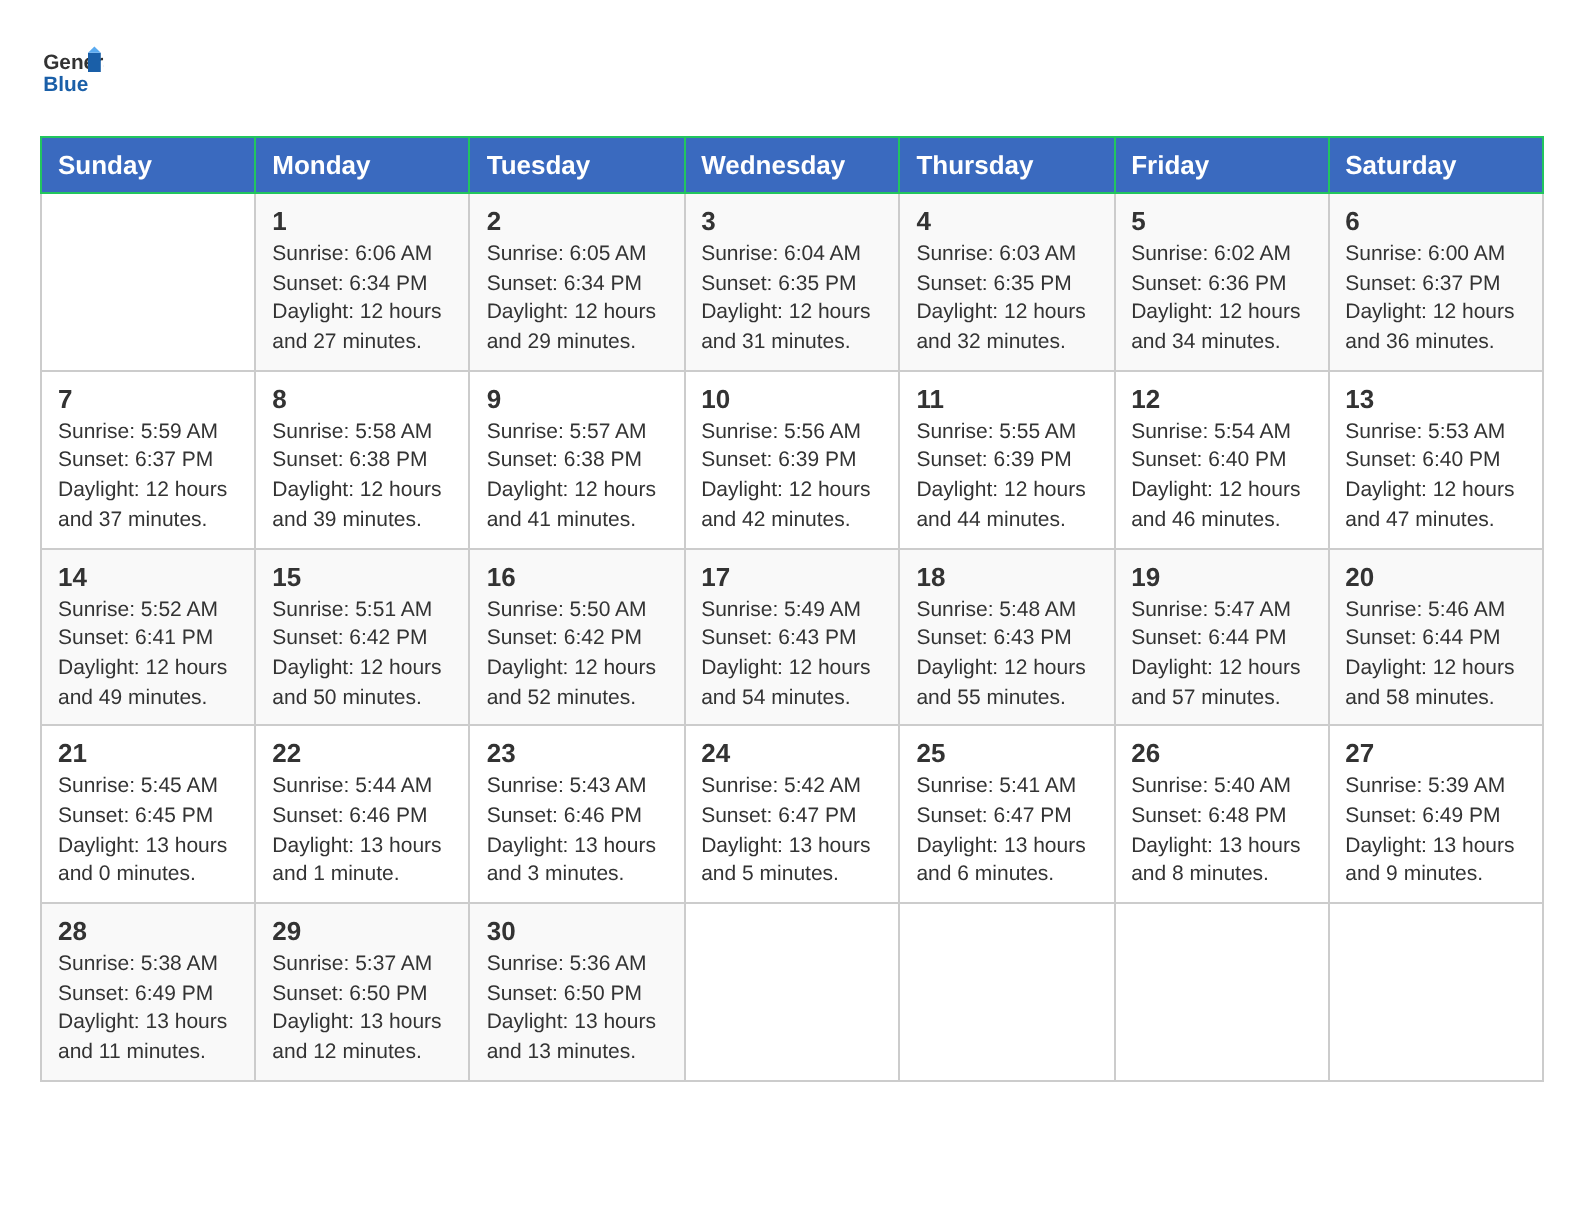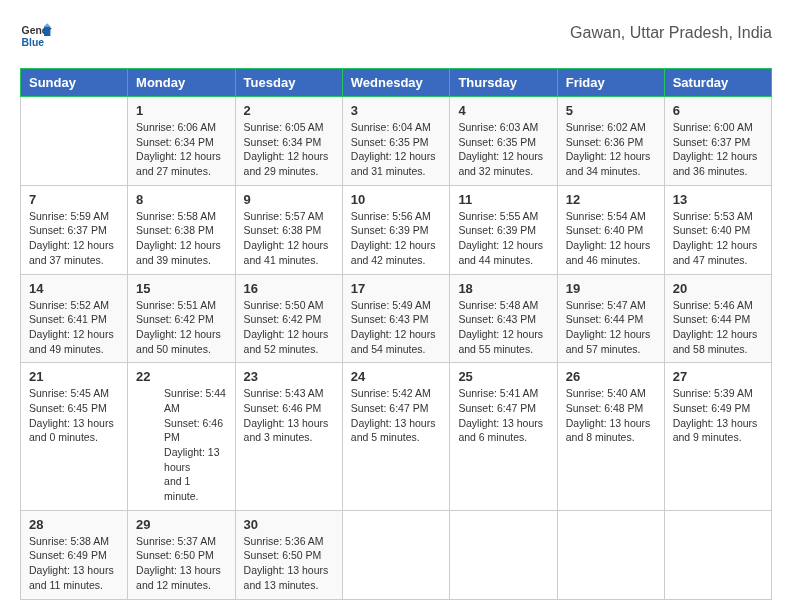--- a/index.html
+++ b/index.html
@@ -86,21 +86,20 @@
 <div class="header-area">
   <div class="logo">
     <svg class="logo-icon" viewBox="0 0 40 40">
       <text x="2" y="18" font-size="13" font-weight="bold" fill="#333">General</text>
       <text x="2" y="32" font-size="13" font-weight="bold" fill="#1a5fa8">Blue</text>
       <polygon points="30,8 38,8 38,20 30,20" fill="#1a5fa8"></polygon>
       <polygon points="34,4 38,8 30,8" fill="#5aaaf0"></polygon>
     </svg>
   </div>
   <div class="title-area">
-    <div class="subtitle">Gawan, Uttar Pradesh, India</div>
   </div>
 </div>
 
 <table class="calendar">
   <thead>
     <tr id="header-row">
         <th>Sunday</th>
         <th>Monday</th>
         <th>Tuesday</th>
         <th>Wednesday</th>
@@ -260,21 +259,21 @@
       <tr>
         <td>
           <span class="day-number">21</span>
           <div class="day-info" style="white-space: pre-line;">Sunrise: 5:45 AM
 Sunset: 6:45 PM
 Daylight: 13 hours
 and 0 minutes.</div>
         </td>
         <td>
           <span class="day-number">22</span>
-          <div class="day-info" style="white-space: pre-line; margin-left: 28px;">Sunrise: 5:44 AM
+          <div class="day-info" style="white-space: pre-line;">Sunrise: 5:44 AM
 Sunset: 6:46 PM
 Daylight: 13 hours
 and 1 minute.</div>
         </td>
         <td>
           <span class="day-number">23</span>
           <div class="day-info" style="white-space: pre-line;">Sunrise: 5:43 AM
 Sunset: 6:46 PM
 Daylight: 13 hours
 and 3 minutes.</div>

